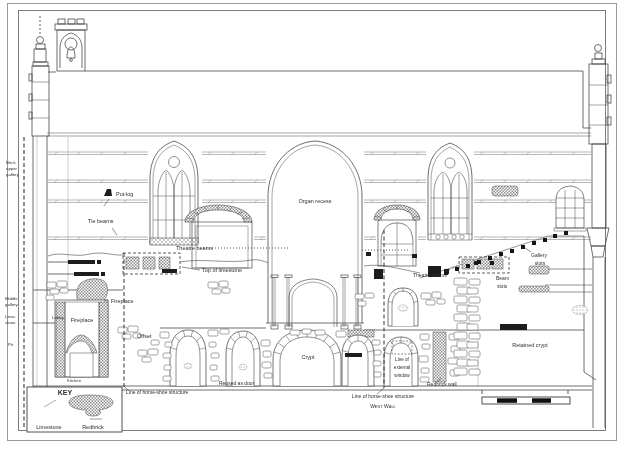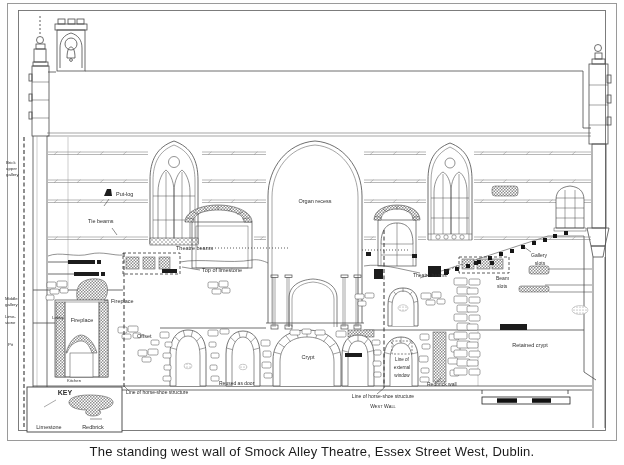--- a/index.html
+++ b/index.html
@@ -513,14 +513,13 @@
     <text class="t" x="5" y="318" font-size="4.3">Lime-</text>
     <text class="t" x="5" y="324" font-size="4.3">stone</text>
     <text class="t" x="8" y="346" font-size="4.3">Pit</text>
 
     <text class="t" x="65" y="395" font-size="7" font-weight="bold" text-anchor="middle">KEY</text>
     <text class="t" x="49" y="429" font-size="5.5" text-anchor="middle">Limestone</text>
     <text class="t" x="93" y="429" font-size="5.5" text-anchor="middle">Redbrick</text>
   </g>
 </svg>
 
-<div id="caption">The standing west wall of Smock Alley Theatre, Essex Street West, Dublin.</div>
 </div>
 
 </body></html>

